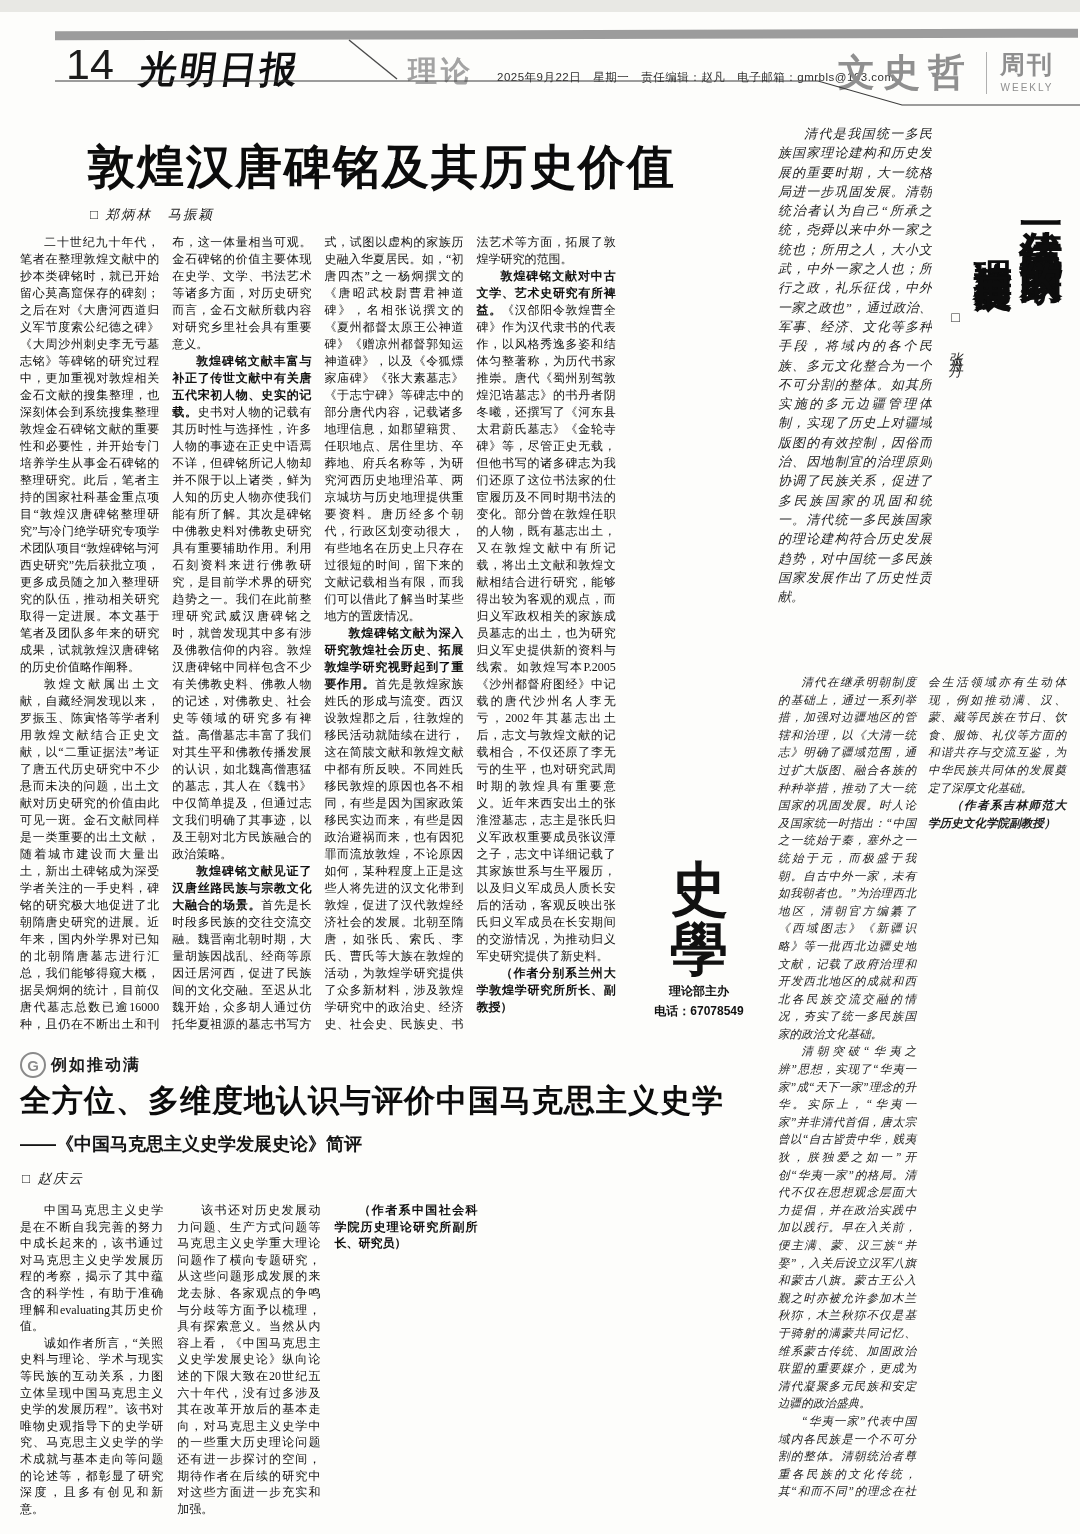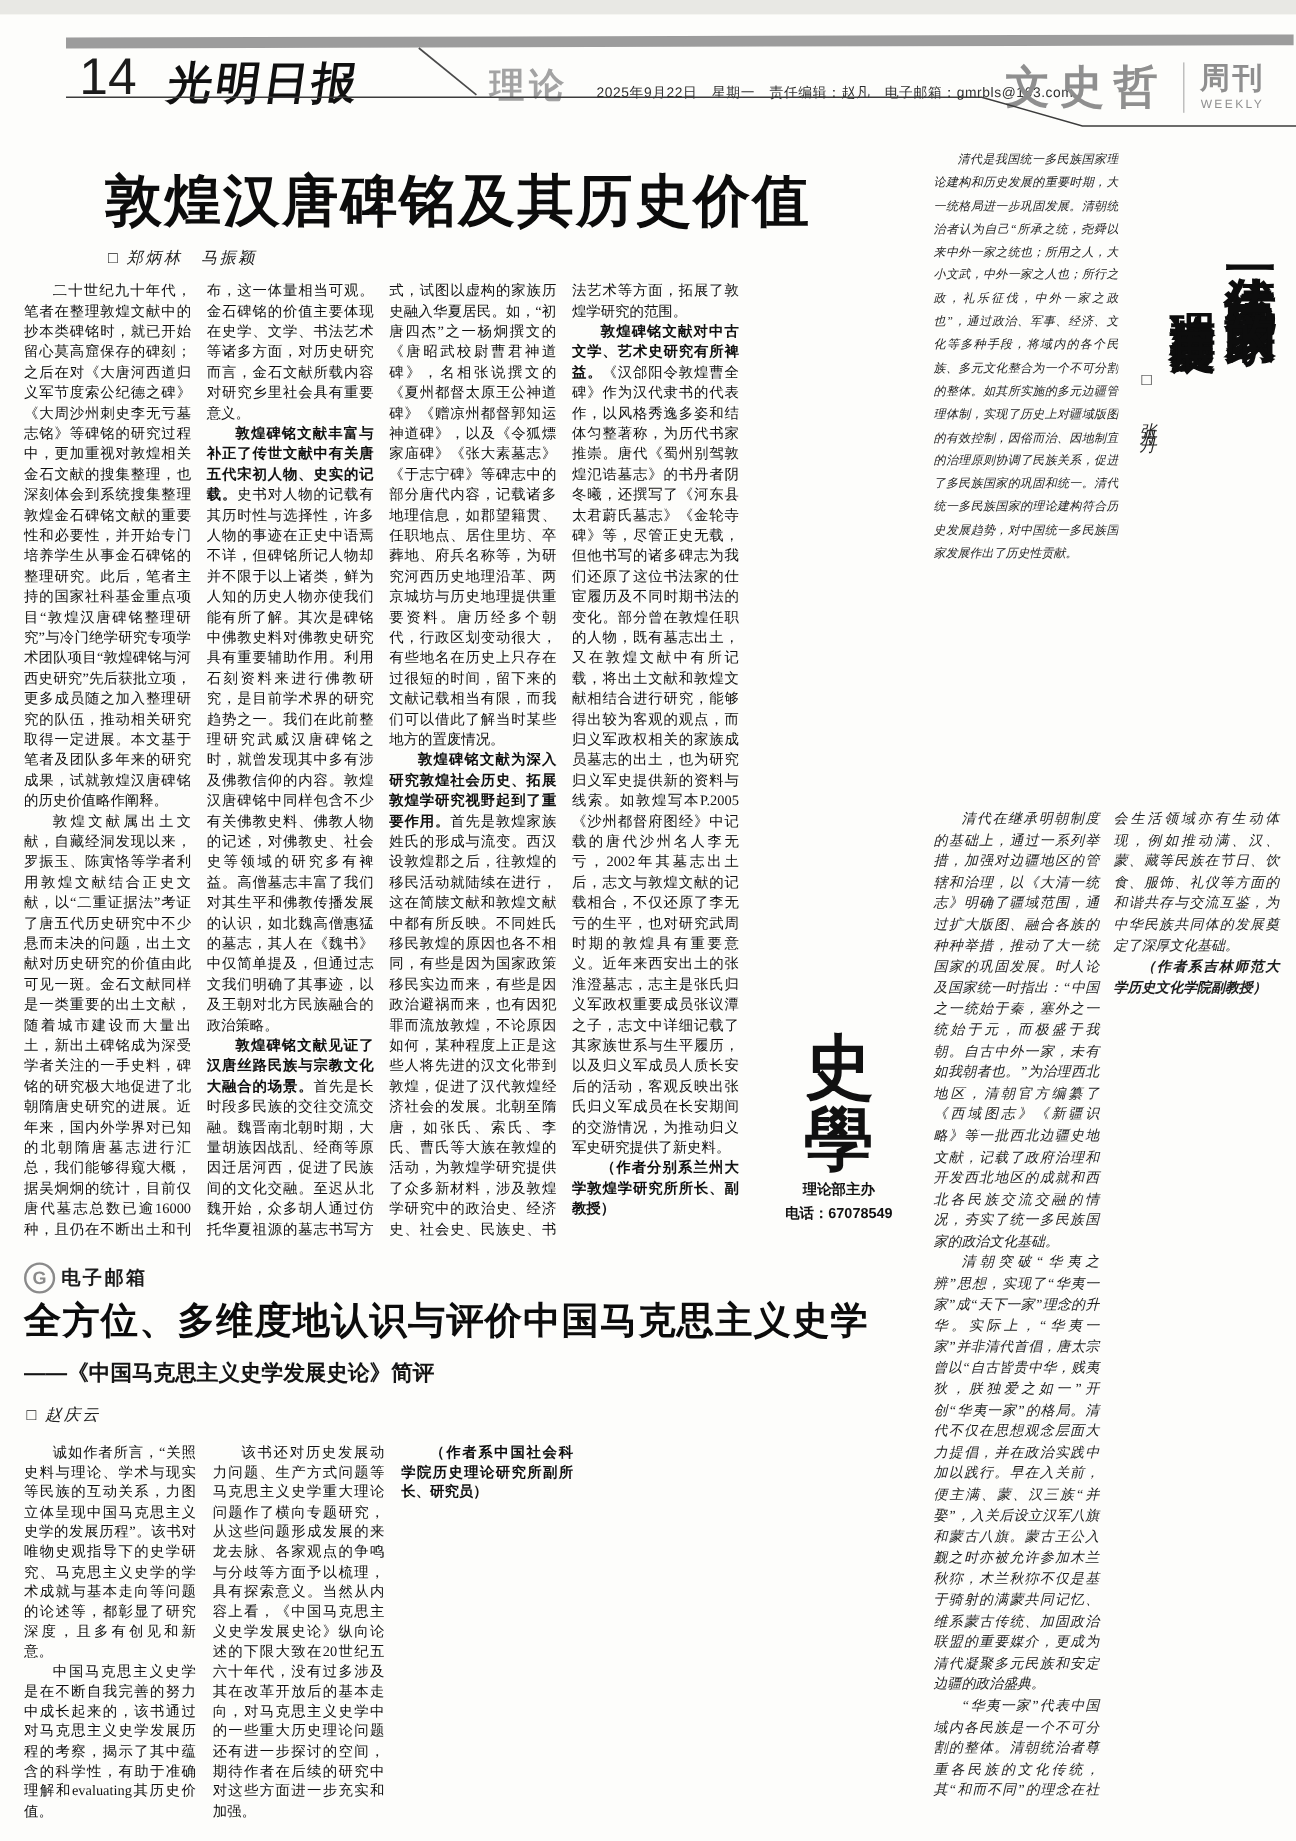--- a/index.html
+++ b/index.html
@@ -28,21 +28,21 @@
   p.credit{font-weight:700;}
   
   #editorial-box{position:absolute;left:626px;top:848px;width:146px;height:184px;background:#fdfdfb;
                  display:flex;flex-direction:column;align-items:center;justify-content:flex-start;z-index:5;}
   #calligraphy{font-size:58px;line-height:60px;font-weight:900;text-align:center;}
   #editorial-box .boxline{font-family:"Liberation Sans",sans-serif;font-size:12px;font-weight:700;margin-top:3px;}
   
   #side-article{position:absolute;left:778px;top:100px;width:288px;height:1412px;}
   #side-top{display:flex;height:552px;}
   .kai{font-style:italic;color:#1d1d1d;}
-  #side-col1{width:158px;height:100%;overflow:hidden;font-size:10px;line-height:19.3px;text-align:justify;padding-top:12px;box-sizing:border-box;}
+  #side-col1{width:158px;height:100%;overflow:hidden;font-size:13px;line-height:19.3px;text-align:justify;padding-top:12px;box-sizing:border-box;}
   #side-col1 p{margin:0;text-indent:2em;}
   #side-byline{writing-mode:vertical-rl;font-size:14px;font-style:italic;letter-spacing:6px;margin-left:14px;margin-top:198px;color:#222;}
   #side-title{writing-mode:vertical-rl;margin-left:6px;font-weight:900;color:#0d0d0d;}
   #side-title .t1{display:block;font-size:43px;line-height:50px;letter-spacing:2px;margin-top:84px;}
   #side-title .t2{display:block;font-size:38px;line-height:46px;letter-spacing:2px;margin-top:118px;}
   #side-bottom{margin-top:10px;height:842px;column-count:2;column-gap:12px;column-fill:auto;
                font-size:11.6px;line-height:17.6px;text-align:justify;}
   #side-bottom p{margin:0;text-indent:2em;}
   
   #review-header{position:absolute;left:20px;top:1040px;display:flex;align-items:center;}
@@ -111,25 +111,25 @@
     <div id="side-bottom" class="kai">
         <p>清代在继承明朝制度的基础上，通过一系列举措，加强对边疆地区的管辖和治理，以《大清一统志》明确了疆域范围，通过扩大版图、融合各族的种种举措，推动了大一统国家的巩固发展。时人论及国家统一时指出：“中国之一统始于秦，塞外之一统始于元，而极盛于我朝。自古中外一家，未有如我朝者也。”为治理西北地区，清朝官方编纂了《西域图志》《新疆识略》等一批西北边疆史地文献，记载了政府治理和开发西北地区的成就和西北各民族交流交融的情况，夯实了统一多民族国家的政治文化基础。</p>
         <p>清朝突破“华夷之辨”思想，实现了“华夷一家”成“天下一家”理念的升华。实际上，“华夷一家”并非清代首倡，唐太宗曾以“自古皆贵中华，贱夷狄，朕独爱之如一”开创“华夷一家”的格局。清代不仅在思想观念层面大力提倡，并在政治实践中加以践行。早在入关前，便主满、蒙、汉三族“并娶”，入关后设立汉军八旗和蒙古八旗。蒙古王公入觐之时亦被允许参加木兰秋狝，木兰秋狝不仅是基于骑射的满蒙共同记忆、维系蒙古传统、加固政治联盟的重要媒介，更成为清代凝聚多元民族和安定边疆的政治盛典。</p>
         <p>“华夷一家”代表中国域内各民族是一个不可分割的整体。清朝统治者尊重各民族的文化传统，其“和而不同”的理念在社会生活领域亦有生动体现，例如推动满、汉、蒙、藏等民族在节日、饮食、服饰、礼仪等方面的和谐共存与交流互鉴，为中华民族共同体的发展奠定了深厚文化基础。</p>
         <p class="credit">（作者系吉林师范大学历史文化学院副教授）</p>
       </div>
   </div>
 
   <div id="review-header">
     <span id="review-icon">G</span>
-    <span id="review-label">电子邮箱</span>
+    <span id="review-label">例如推动满</span>
   </div>
   <div id="review-title">全方位、多维度地认识与评价中国马克思主义史学</div>
   <div id="review-subtitle">——《中国马克思主义史学发展史论》简评</div>
   <div id="review-byline">□ 赵庆云</div>
   <div id="review-body">
+      <p>中国马克思主义史学是在不断自我完善的努力中成长起来的，该书通过对马克思主义史学发展历程的考察，揭示了其中蕴含的科学性，有助于准确理解和evaluating其历史价值。</p>
       <p>诚如作者所言，“关照史料与理论、学术与现实等民族的互动关系，力图立体呈现中国马克思主义史学的发展历程”。该书对唯物史观指导下的史学研究、马克思主义史学的学术成就与基本走向等问题的论述等，都彰显了研究深度，且多有创见和新意。</p>
-      <p>中国马克思主义史学是在不断自我完善的努力中成长起来的，该书通过对马克思主义史学发展历程的考察，揭示了其中蕴含的科学性，有助于准确理解和evaluating其历史价值。</p>
       <p>该书还对历史发展动力问题、生产方式问题等马克思主义史学重大理论问题作了横向专题研究，从这些问题形成发展的来龙去脉、各家观点的争鸣与分歧等方面予以梳理，具有探索意义。当然从内容上看，《中国马克思主义史学发展史论》纵向论述的下限大致在20世纪五六十年代，没有过多涉及其在改革开放后的基本走向，对马克思主义史学中的一些重大历史理论问题还有进一步探讨的空间，期待作者在后续的研究中对这些方面进一步充实和加强。</p>
       <p class="credit">（作者系中国社会科学院历史理论研究所副所长、研究员）</p>
     </div>
 
 </div>
 
 </body></html>

